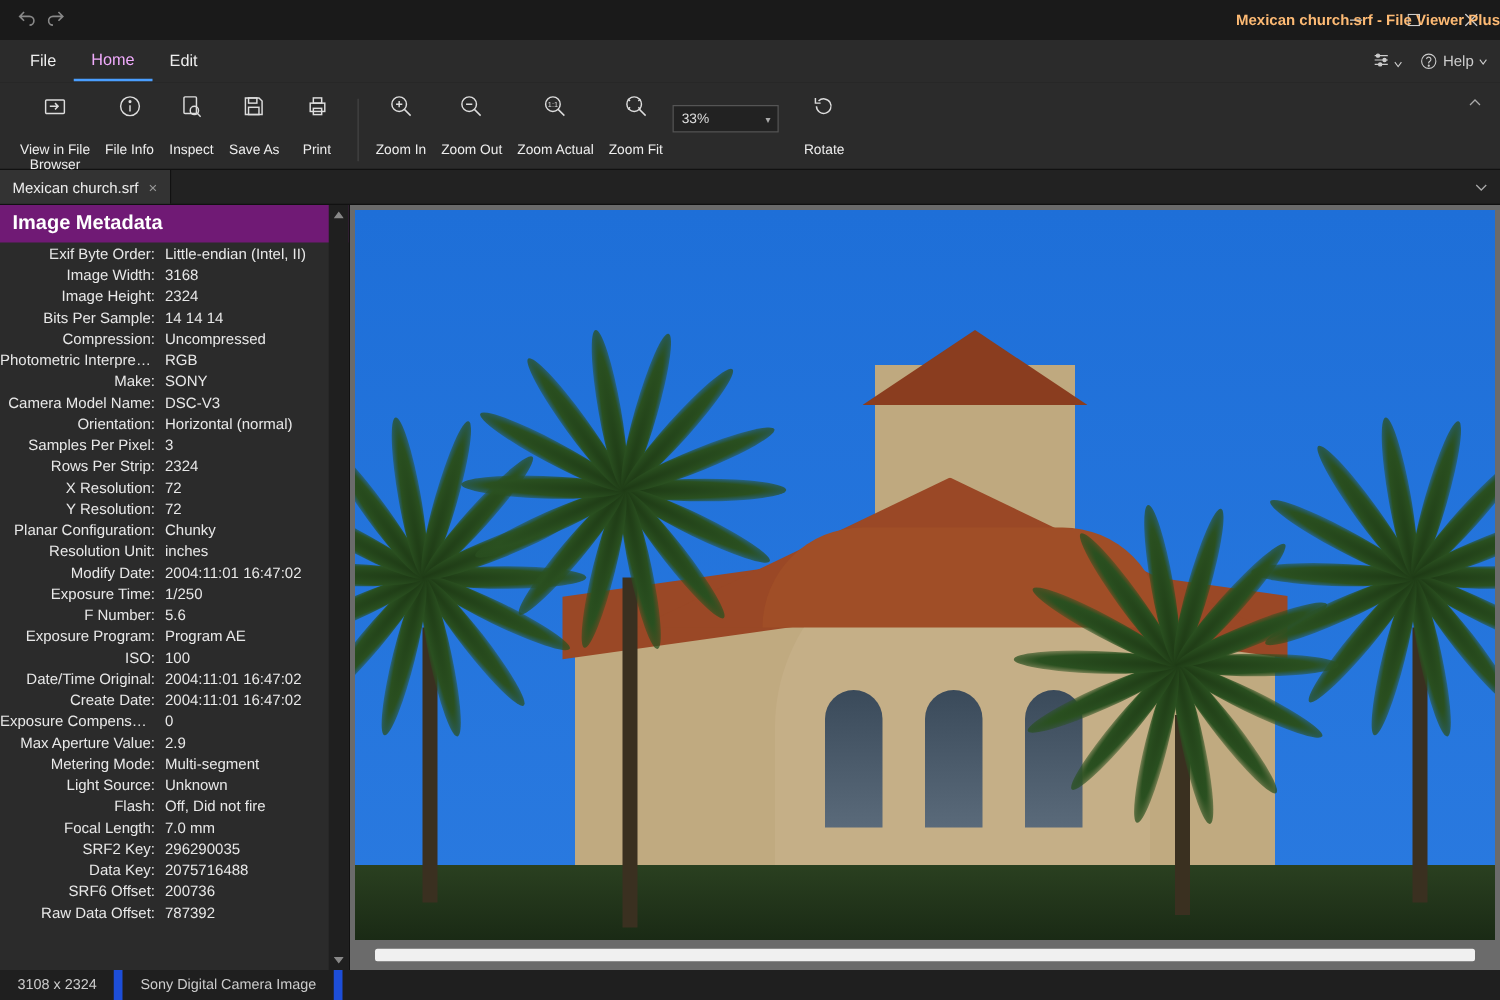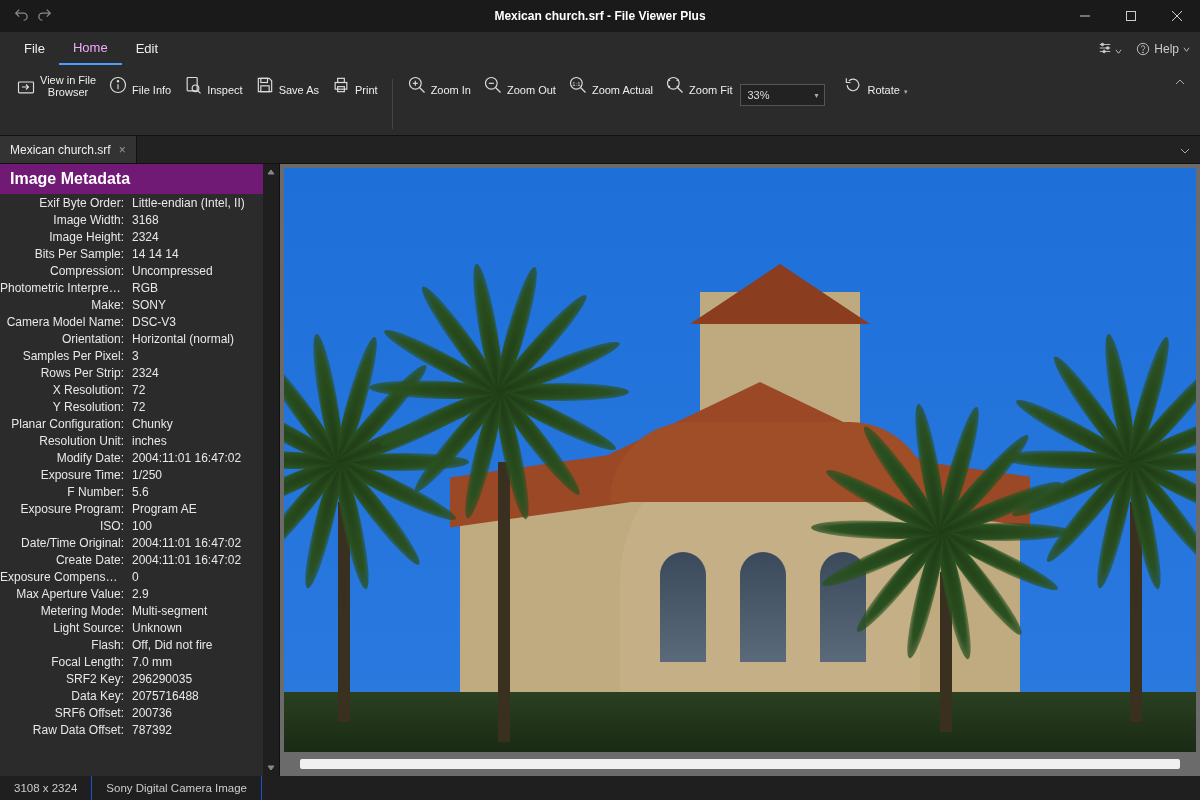--- a/index.html
+++ b/index.html
@@ -3,38 +3,38 @@
 <meta charset="utf-8">
 <style>
   * { box-sizing: border-box; margin: 0; padding: 0; }
   html, body { width: 1200px; height: 800px; overflow: hidden; font-family: "Segoe UI", Arial, sans-serif; background: #1e1e1e; color: #ddd; }
   body { display: flex; flex-direction: column; }
 
   
   .titlebar { height: 32px; background: #1a1a1a; display: flex; align-items: center; position: relative; }
   .tb-left { display: flex; gap: 10px; padding-left: 14px; }
   .tb-left svg { width: 14px; height: 14px; fill: #888; }
-  .tb-title { position: absolute; left: 0; right: 0; text-align: center; font-size: 12px; font-weight: 600; color: #ffffff; pointer-events: none; }
+  .tb-title { position: absolute; left: 0; right: 0; text-align: right; font-size: 12px; font-weight: 600; color: #fdba74; pointer-events: none; }
   .wincontrols { margin-left: auto; display: flex; height: 100%; }
   .winbtn { width: 46px; display: flex; align-items: center; justify-content: center; }
   .winbtn svg { width: 10px; height: 10px; stroke: #ccc; stroke-width: 1; fill: none; }
 
   
   .menubar { height: 34px; background: #2b2b2b; display: flex; align-items: center; padding: 0 10px; font-size: 13px; }
   .menuitem { padding: 6px 14px 8px; color: #eee; }
   .menuitem.active { border-bottom: 2px solid #4a9eff; color: #f0abfc; }
   .menuspacer { flex: 1; }
   .menuright { display: flex; align-items: center; gap: 14px; color: #ccc; font-size: 12px; }
   .menuright svg { width: 14px; height: 14px; stroke: #ccc; fill: none; }
 
   
   .ribbon { height: 70px; background: #2b2b2b; display: flex; align-items: flex-start; padding: 6px 6px 0; gap: 0; border-bottom: 1px solid #111; }
   .rgroup { display: flex; gap: 4px; padding: 0 6px; height: 60px; align-items: flex-start; }
   .rsep { width: 1px; background: #444; height: 50px; align-self: center; margin: 0 4px; }
-  .rbtn { display: flex; align-items: flex-end; gap: 4px; padding: 2px 4px; min-width: 44px; }
+  .rbtn { display: flex; flex-direction: column; align-items: center; gap: 18px; padding: 2px 4px; min-width: 44px; }
   .rbtn .ico { height: 22px; display: flex; align-items: center; justify-content: center; }
   .rbtn .ico svg { width: 20px; height: 20px; stroke: #ddd; fill: none; stroke-width: 1.4; }
   .rbtn .lbl { font-size: 11px; color: #eee; text-align: center; line-height: 12px; white-space: pre; }
   .zoomsel { width: 85px; height: 22px; background: #222; border: 1px solid #555; color: #ddd; font-size: 11px; display: flex; align-items: center; justify-content: space-between; padding: 0 6px; margin-top: 12px; }
   .ribbon-collapse { margin-left: auto; display:flex; align-items:flex-start; padding:4px 8px 0 0;}
   .ribbon-collapse svg{width:12px;height:12px;stroke:#aaa;fill:none;}
 
   
   .tabstrip { height: 28px; background: #222; display: flex; align-items: stretch; border-bottom: 1px solid #111; position:relative;}
   .doctab { display: flex; align-items: center; gap: 8px; padding: 0 10px; background: #333; font-size: 12px; color: #eee; border-right: 1px solid #111; }
@@ -75,21 +75,21 @@
   .palm{position:absolute;bottom:30px;width:200px;height:420px;}
   .palm .trunk{position:absolute;left:50%;bottom:0;width:12px;height:220px;background:#3a3020;transform:translateX(-50%);}
   .palm .crown{position:absolute;left:50%;top:60px;width:240px;height:200px;transform:translateX(-50%);}
   .frond{position:absolute;left:50%;top:50%;width:130px;height:18px;background:radial-gradient(ellipse at left,#1e3a15,#2a5020 60%,transparent);border-radius:50%;transform-origin:left center;}
   .p1{left:-40px;} .p2{left:120px;bottom:10px;height:460px;} .p3{right:-40px;} .p4{right:150px;bottom:20px;}
   .hscroll{height:16px;background:#6b6b6b;margin:0 4px 4px;position:relative;}
   .hscroll .track{position:absolute;left:16px;right:16px;top:3px;height:10px;background:#f0f0f0;border-radius:2px;}
 
   
   .statusbar { height: 24px; background: #1f1f1f; display: flex; align-items: center; font-size: 11.5px; color: #ccc; }
-  .statusbar .cell { padding: 0 14px; border-right: 1px solid #1d4ed8; height: 100%; display: flex; align-items: center; }
+  .statusbar .cell { padding: 0 14px; border-right: 7px solid #1d4ed8; height: 100%; display: flex; align-items: center; }
 </style>
 </head>
 <body>
 
 <div class="titlebar">
   <div class="tb-left">
     <span><svg viewBox="0 0 16 16">
           <path d="M6 3 L2 7 L6 11 M2 7 H11 A4 4 0 0 1 11 15" fill="none" stroke="#888" stroke-width="1.5"></path>
         </svg></span>
     <span><svg viewBox="0 0 16 16">

